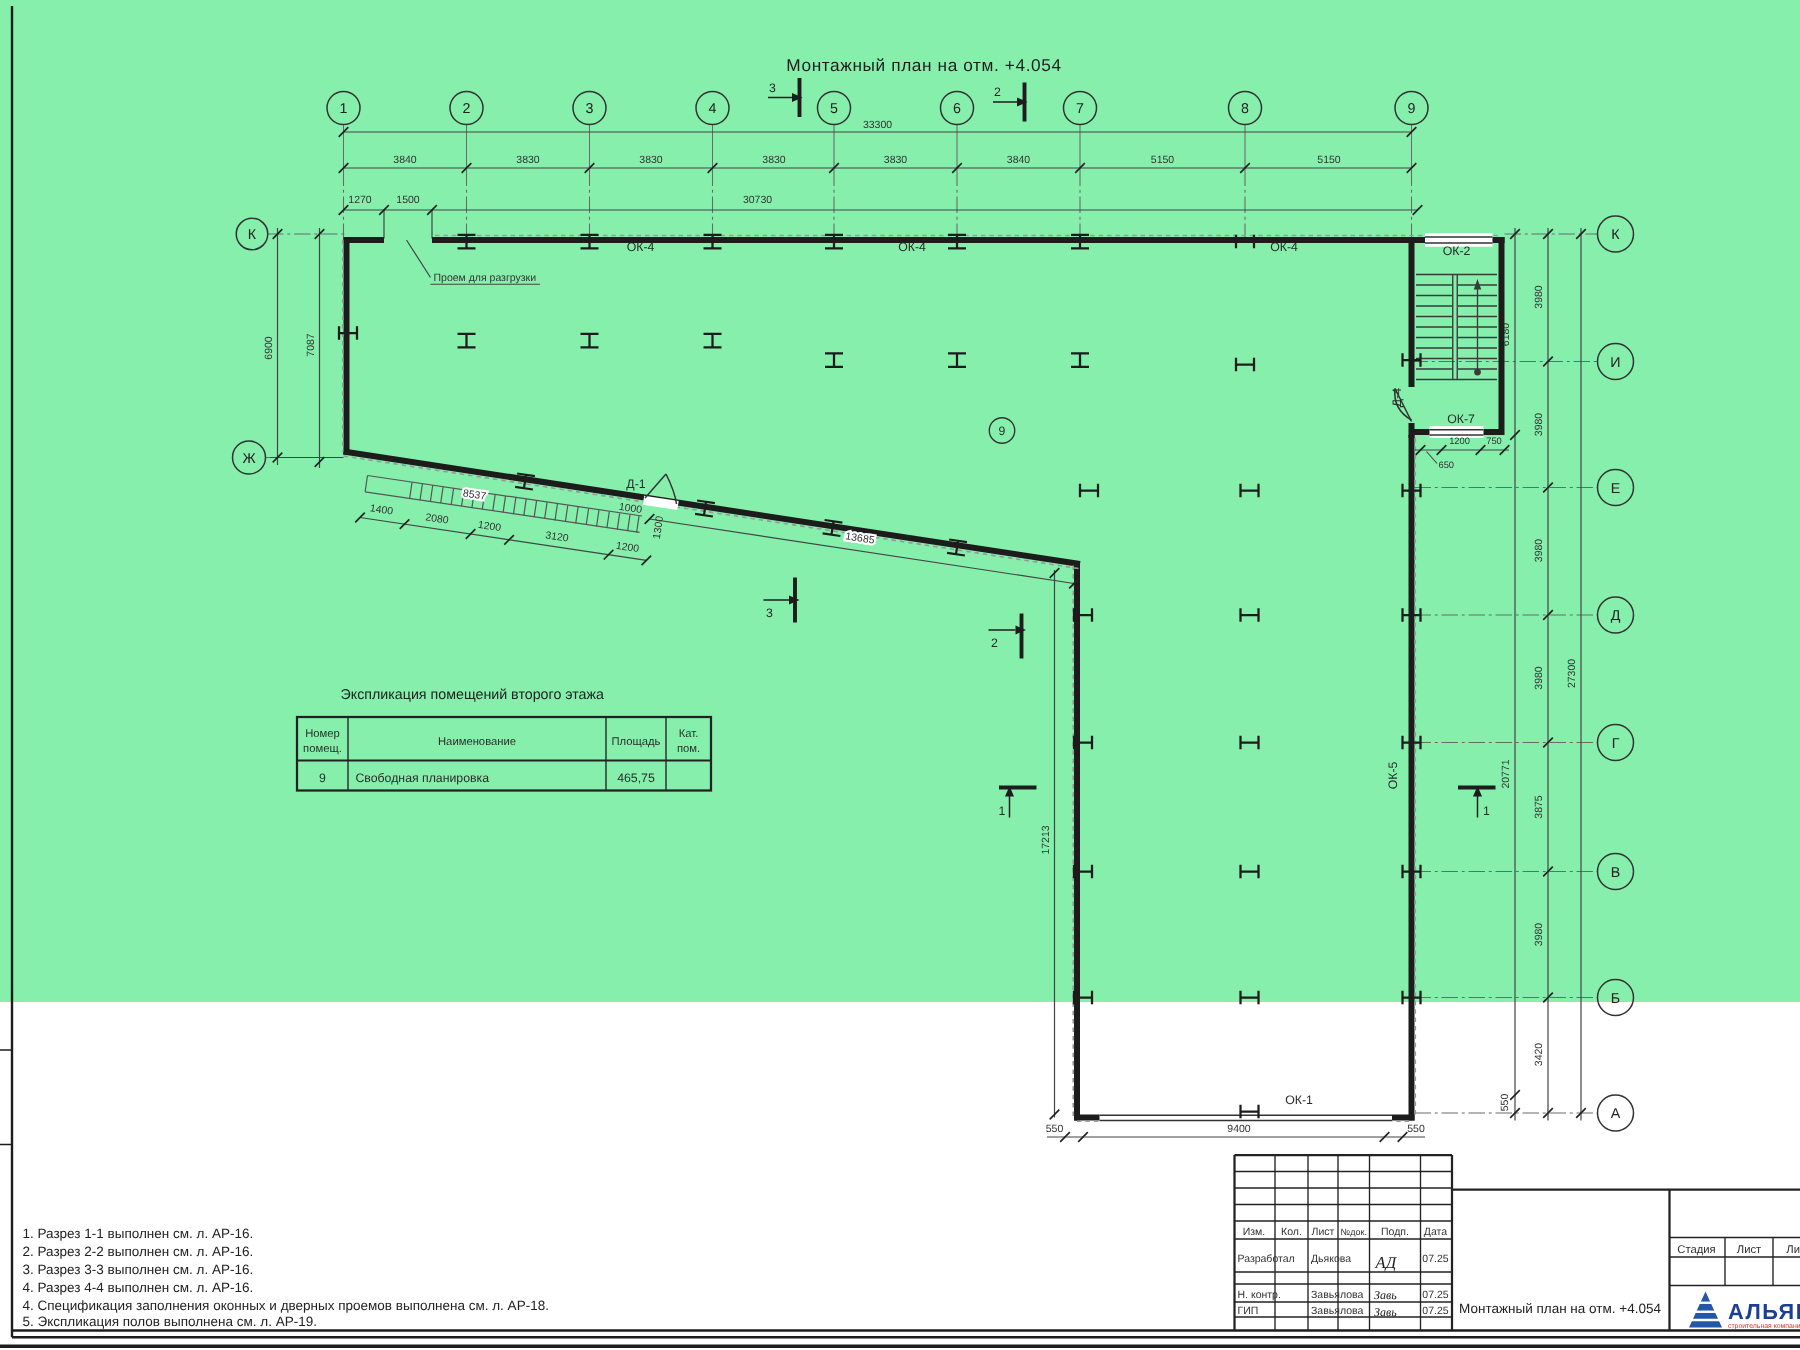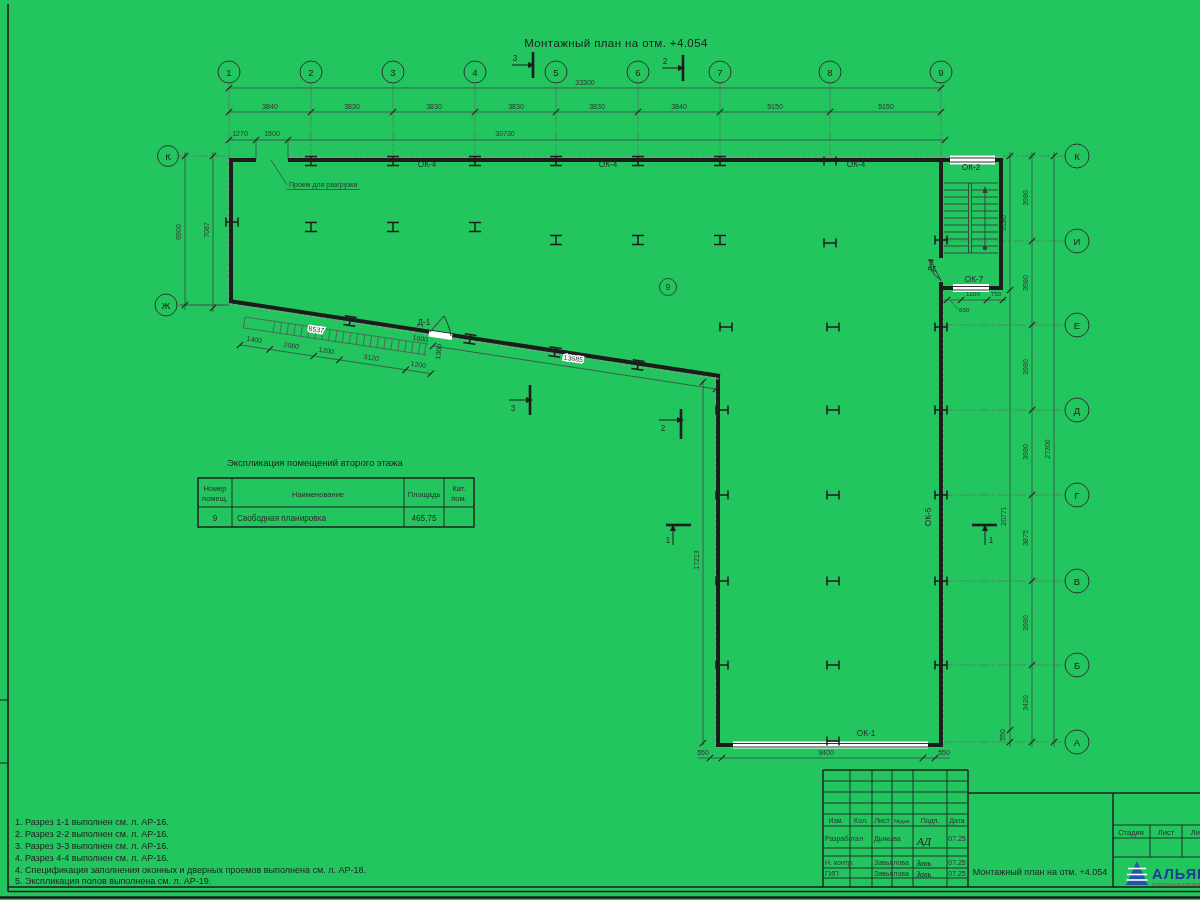--- a/index.html
+++ b/index.html
@@ -1,16 +1,16 @@
 <!DOCTYPE html>
 <html><head>
 <meta charset="utf-8">
 <style>
   html,body{margin:0;padding:0;background:#ffffff;width:1200px;height:900px;overflow:hidden;}
-  #sheet{position:relative;width:1200px;height:900px;background:#22c55e;}
+  #sheet{position:relative;width:1200px;height:668px;background:#86efac;}
   svg{position:absolute;left:0;top:0;}
   .t6  {font-family:"Liberation Sans",sans-serif;font-size:6.2px;fill:#333;}
   .t7  {font-family:"Liberation Sans",sans-serif;font-size:7px;fill:#333;}
   .t75 {font-family:"Liberation Sans",sans-serif;font-size:7.5px;fill:#2e2e2e;}
   .t8  {font-family:"Liberation Sans",sans-serif;font-size:8.2px;fill:#2b2b2b;}
   .t9  {font-family:"Liberation Sans",sans-serif;font-size:9px;fill:#222;}
   .t95 {font-family:"Liberation Sans",sans-serif;font-size:9.5px;fill:#222;}
   .t11 {font-family:"Liberation Sans",sans-serif;font-size:11.5px;fill:#1d1d1d;letter-spacing:.4px;}
   .mid {text-anchor:middle;}
   .wh  {paint-order:stroke;stroke:#fff;stroke-width:3px;}

